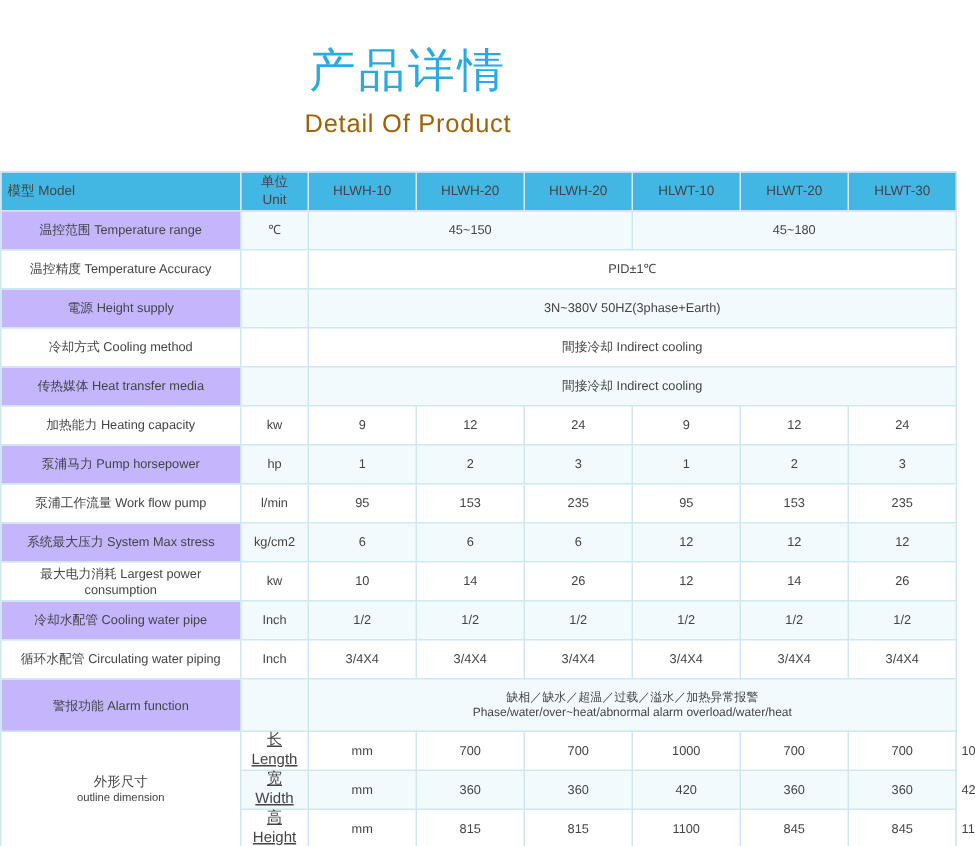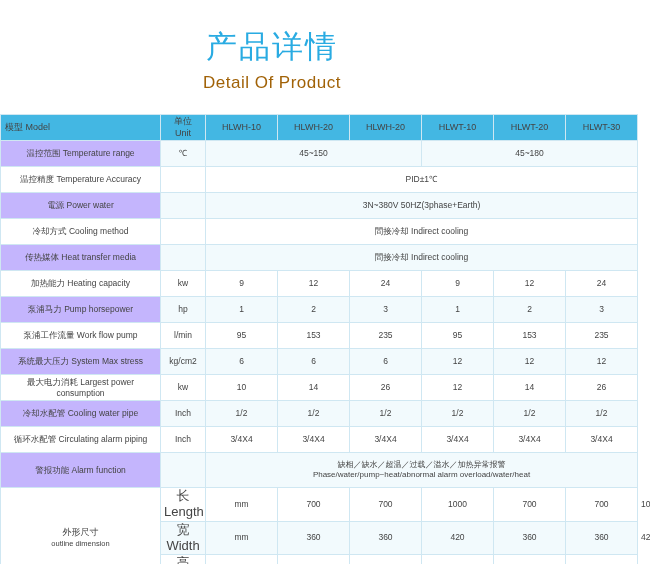--- a/index.html
+++ b/index.html
@@ -81,21 +81,22 @@
     background: #ffffff;
   }
   tbody tr.alt td.rowlabel { background: #c4b5fd; }
   .dim-label {
     text-align: center;
     font-size: 8.5px;
     line-height: 1.3;
   }
   .sub-label {
     text-align: center;
-    font-size: 13px;
+    font-size: 10px;
+    text-decoration: underline;
   }
   .two-line {
     font-size: 8px;
     line-height: 1.35;
   }
   col.c-label { width: 160px; }
   col.c-unit  { width: 45px; }
   col.c-m     { width: 72px; }
 </style>
 </head>
@@ -143,21 +144,21 @@
         <td colspan="3">45~180</td>
       </tr>
 
       <tr>
         <td class="rowlabel">温控精度 Temperature Accuracy</td>
         <td></td>
         <td colspan="6">PID±1℃</td>
       </tr>
 
       <tr class="alt">
-        <td class="rowlabel">電源 Power water</td>
+        <td class="rowlabel">電源 Height supply</td>
         <td></td>
         <td colspan="6">3N~380V 50HZ(3phase+Earth)</td>
       </tr>
 
       <tr>
         <td class="rowlabel">冷却方式 Cooling method</td>
         <td></td>
         <td colspan="6">間接冷却 Indirect cooling</td>
       </tr>
 
@@ -227,35 +228,35 @@
         <td>Inch</td>
         <td>1/2</td>
         <td>1/2</td>
         <td>1/2</td>
         <td>1/2</td>
         <td>1/2</td>
         <td>1/2</td>
       </tr>
 
       <tr>
-        <td class="rowlabel">循环水配管 Circulating alarm piping</td>
+        <td class="rowlabel">循环水配管 Circulating water piping</td>
         <td>Inch</td>
         <td>3/4X4</td>
         <td>3/4X4</td>
         <td>3/4X4</td>
         <td>3/4X4</td>
         <td>3/4X4</td>
         <td>3/4X4</td>
       </tr>
 
       <tr class="alt">
         <td class="rowlabel">警报功能 Alarm function</td>
         <td></td>
         <td colspan="6" class="two-line" style="white-space:pre-line; height:34px;">缺相／缺水／超温／过载／溢水／加热异常报警
-Phase/water/pump~heat/abnormal alarm overload/water/heat</td>
+Phase/water/over~heat/abnormal alarm overload/water/heat</td>
       </tr>
 
       <tr>
         <td rowspan="3" class="dim-label" style="width:82px;">
           <div style="font-size:9px;">外形尺寸</div>
           <div style="font-size:7.5px;">outline dimension</div>
         </td>
         <td class="sub-label" style="width:78px;">长 Length</td>
         <td>mm</td>
         <td>700</td>

